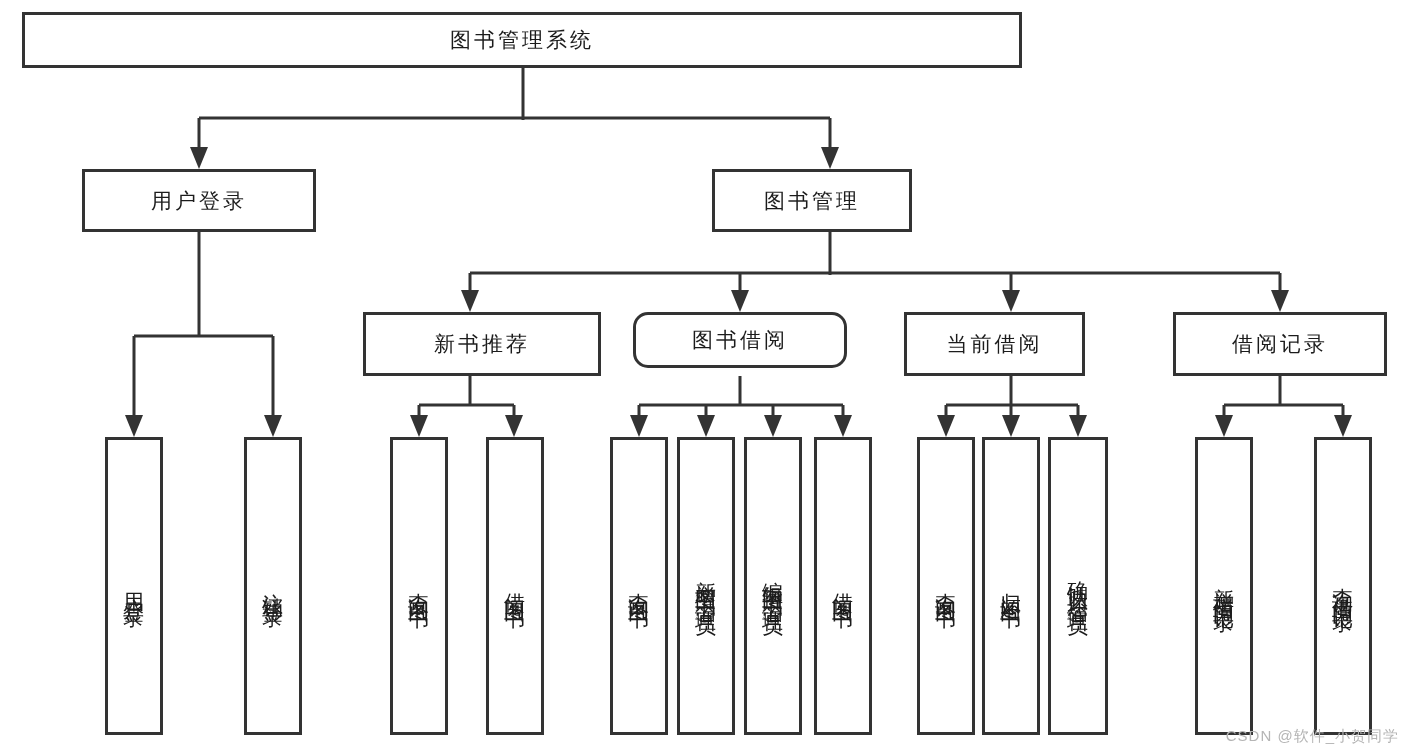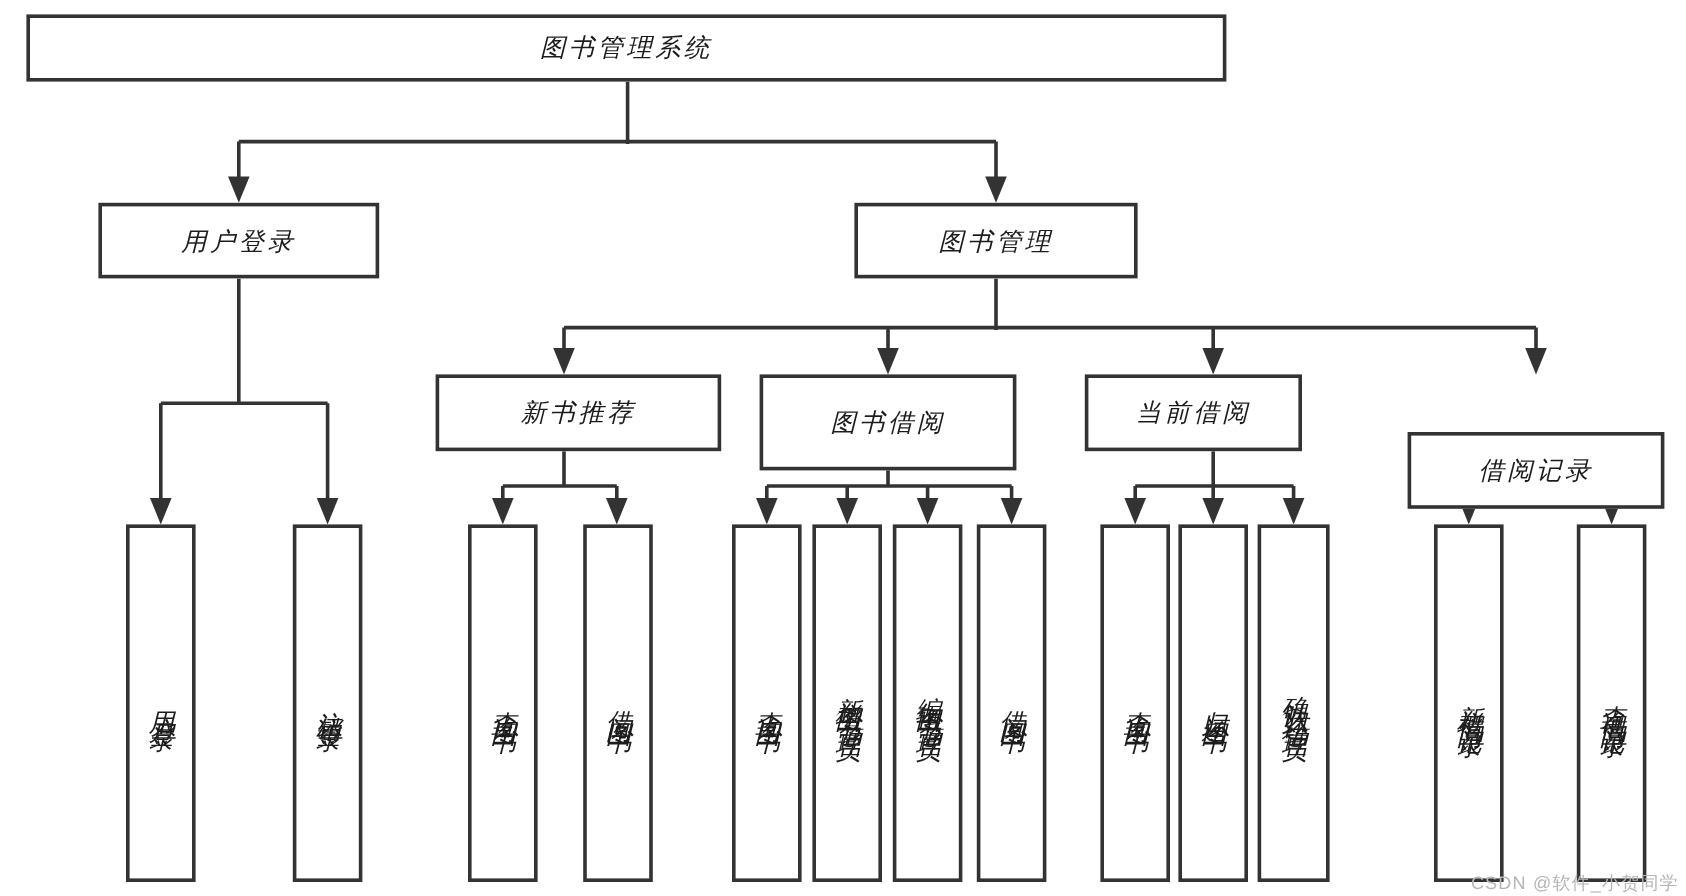--- a/index.html
+++ b/index.html
@@ -5,36 +5,36 @@
   html,body { margin:0; padding:0; background:#ffffff; }
   .canvas {
     position:relative; width:1405px; height:747px; background:#ffffff;
     font-family:"Liberation Sans","DejaVu Sans",sans-serif; overflow:hidden;
   }
   .wires { position:absolute; left:0; top:0; width:1405px; height:747px; }
   .node {
     position:absolute; box-sizing:border-box;
     border:3px solid #333333; background:#ffffff; color:#1c1c1c;
     display:flex; align-items:center; justify-content:center;
-    text-align:center; z-index:2;font-style:italic;
+    text-align:center; z-index:2;
   }
   .h { font-size:21px; letter-spacing:3px; }
   .v {
     writing-mode:vertical-rl; text-orientation:upright;
     font-size:21px; letter-spacing:5px; line-height:1;
   }
   .leaf { top:437px; width:58px; height:298px; }
   
   .p-root  { left:22px;  top:12px;  width:1000px; height:56px; }
   .p-login { left:82px;  top:169px; width:234px;  height:63px; }
-  .p-mgmt  { left:712px; top:169px; width:236px;  height:63px; }
+  .p-mgmt  { left:712px; top:169px; width:200px;  height:63px; }
   .p-rec   { left:363px; top:312px; width:238px;  height:64px; }
-  .p-bb    { left:633px; top:312px; width:214px;  height:80px; }
+  .p-bb    { left:633px; top:312px; width:214px;  height:56px;border-radius:15px; }
   .p-cb    { left:904px; top:312px; width:181px;  height:64px; }
-  .p-br    { left:1173px;top:312px; width:214px;  height:64px;margin-top:48px; }
+  .p-br    { left:1173px;top:312px; width:214px;  height:64px; }
   .watermark {
     position:absolute; right:6px; bottom:1px; z-index:3;
     font-size:15px; color:#b5b5b5; letter-spacing:1px; white-space:nowrap;
   }
 </style>
 </head>
 <body>
 
 <div class="canvas">
 

